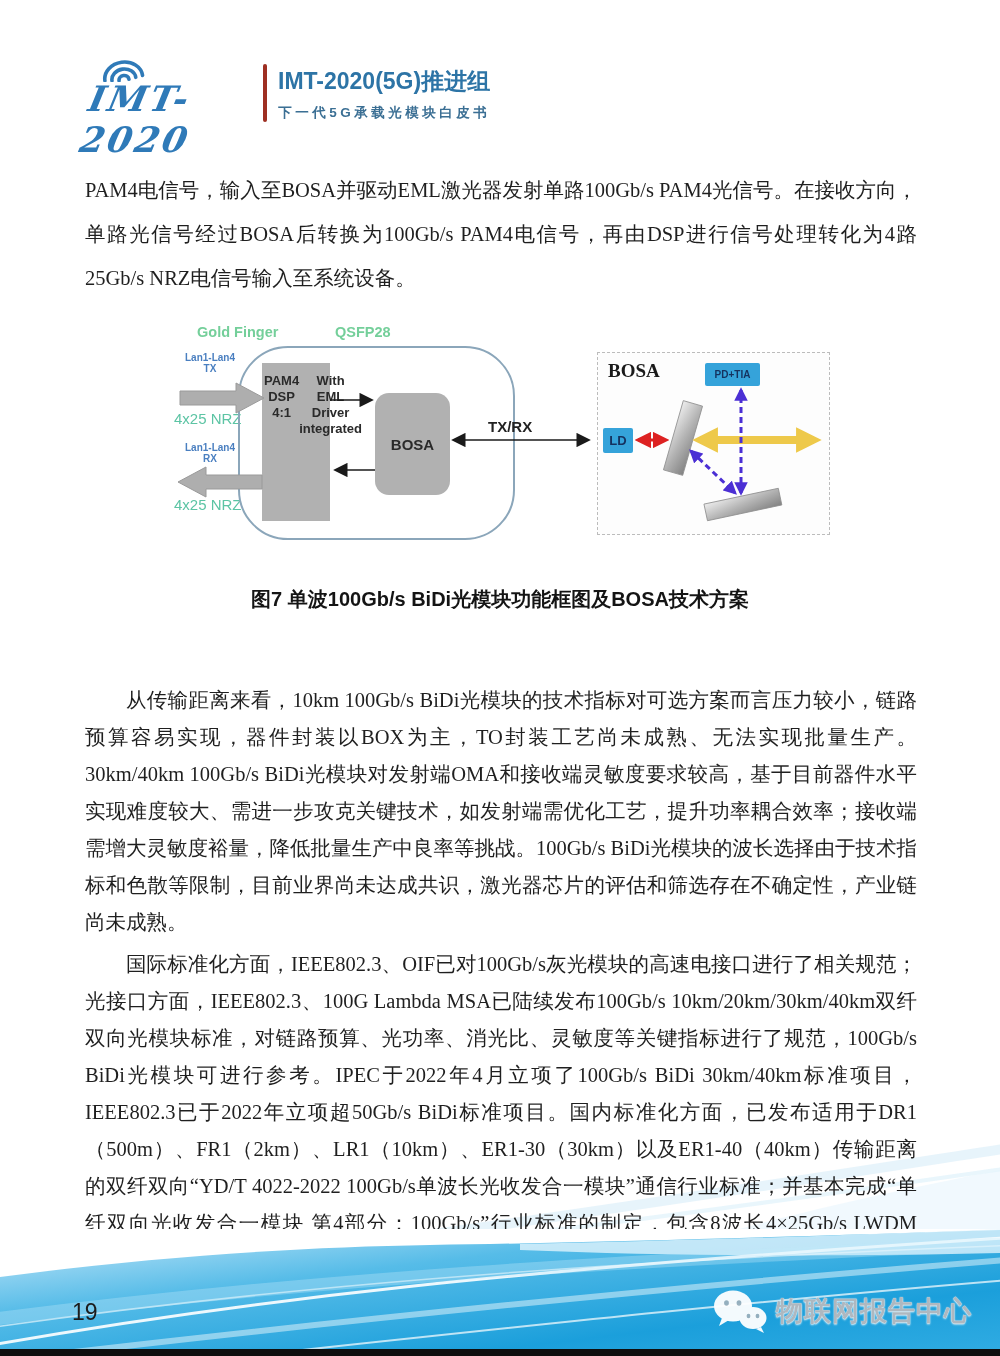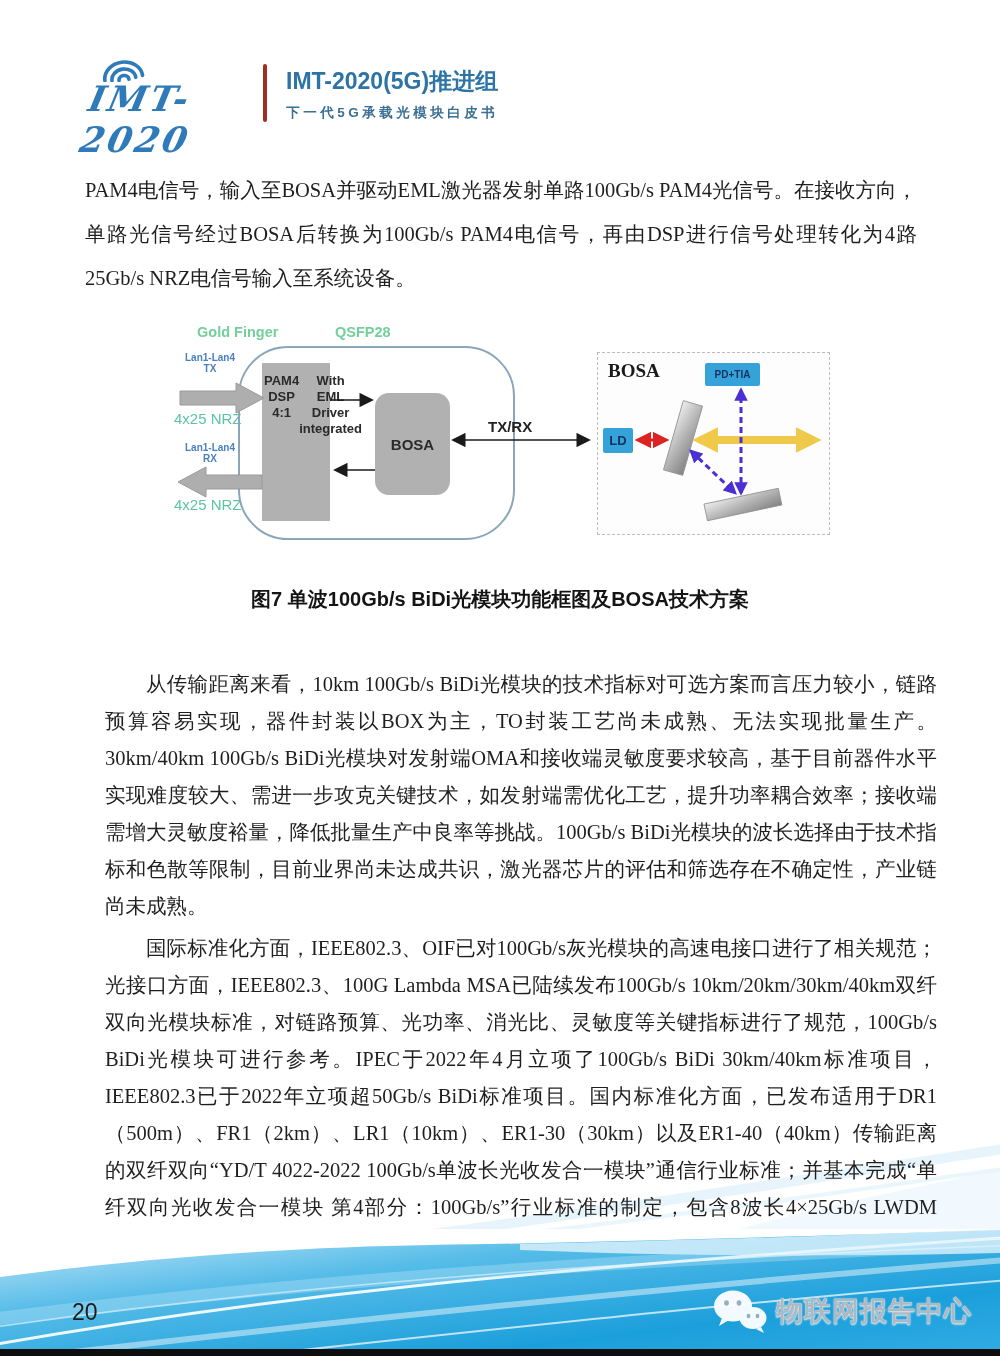--- a/index.html
+++ b/index.html
@@ -16,31 +16,31 @@
 
   
   .logo-block { left:85px; top:52px; width:190px; height:78px; }
   .logo-text {
     position:absolute; left:0; top:26px;
     font-family:"DejaVu Serif",serif; font-style:italic; font-weight:bold;
     font-size:35px; letter-spacing:3px; color:#2f7ab8;
     transform:skewX(-12deg);
   }
   .hdr-sep { left:263px; top:64px; width:4px; height:58px; background:#9e2f22; border-radius:2px; }
-  .hdr-titles { left:286px; top:66px; }
+  .hdr-titles { left:278px; top:66px; }
   .hdr-title { font-size:23px; font-weight:bold; color:#2d74a6; }
   .hdr-sub { margin-top:7px; font-size:13.5px; font-weight:bold; color:#3b6f94; letter-spacing:3.5px;text-align:right; }
 
   
   .para {
     font-size:20.5px; line-height:37px; text-align:justify;
     color:#1f1f1f;
   }
   .para-intro { left:85px; top:168px; width:832px; line-height:44px; }
-  .para-block { left:85px; top:666px; width:832px;margin-left:20px; }
+  .para-block { left:85px; top:682px; width:832px; }
   .indent { text-indent:2em; }
   .para-block p + p { margin-top:5px; }
   .fig-caption {
     left:0; top:586px; width:1000px; text-align:center;
     font-family:"Liberation Sans","DejaVu Sans",sans-serif;
     font-size:20px; font-weight:bold; color:#141414;
   }
 
   
   .figure { left:170px; top:318px; width:680px; height:252px; font-family:"Liberation Sans","DejaVu Sans",sans-serif; }
@@ -233,21 +233,21 @@
       <rect x="0" y="0" width="1000" height="120" fill="#ffffff"></rect>
       <path d="M0,48 C150,28 300,18 430,16 C620,13 780,8 1000,1 L1000,120 L0,120 Z" fill="url(#gBlue)"></path>
       <path d="M520,15 C700,11 860,6 1000,0 L1000,24 C840,28 660,27 520,21 Z" fill="#eaf7fd" opacity="0.75"></path>
       <path d="M-20,118 C250,70 520,40 1020,8" stroke="#ffffff" stroke-width="3" fill="none" opacity="0.9"></path>
       <path d="M-20,100 C260,60 560,34 1020,16" stroke="#ffffff" stroke-width="1.5" fill="none" opacity="0.6"></path>
       <path d="M-20,134 C300,96 640,60 1020,30" stroke="#ffffff" stroke-width="6" fill="none" opacity="0.45"></path>
       <path d="M200,132 C480,102 750,72 1020,50" stroke="#ffffff" stroke-width="2" fill="none" opacity="0.7"></path>
       <path d="M-20,92 C300,50 620,32 1020,14" stroke="#bfe7f8" stroke-width="13" fill="none" opacity="0.35"></path>
     </svg>
 
-    <div class="page-num">20</div>
+    <div class="page-num">19</div>
 
     <div class="watermark">
       <svg width="56" height="46" viewBox="0 0 56 46">
         <g opacity="0.95">
           <ellipse cx="21" cy="18" rx="19" ry="15.5" fill="#ffffff"></ellipse>
           <path d="M10,30 L7,38 L17,32 Z" fill="#ffffff"></path>
           <ellipse cx="14.5" cy="15" rx="2.4" ry="2.8" fill="#9ab0bd"></ellipse>
           <ellipse cx="27" cy="15" rx="2.4" ry="2.8" fill="#9ab0bd"></ellipse>
           <ellipse cx="41" cy="30" rx="13.5" ry="11" fill="#ffffff"></ellipse>
           <path d="M49,39 L52,45 L44,41 Z" fill="#ffffff"></path>

